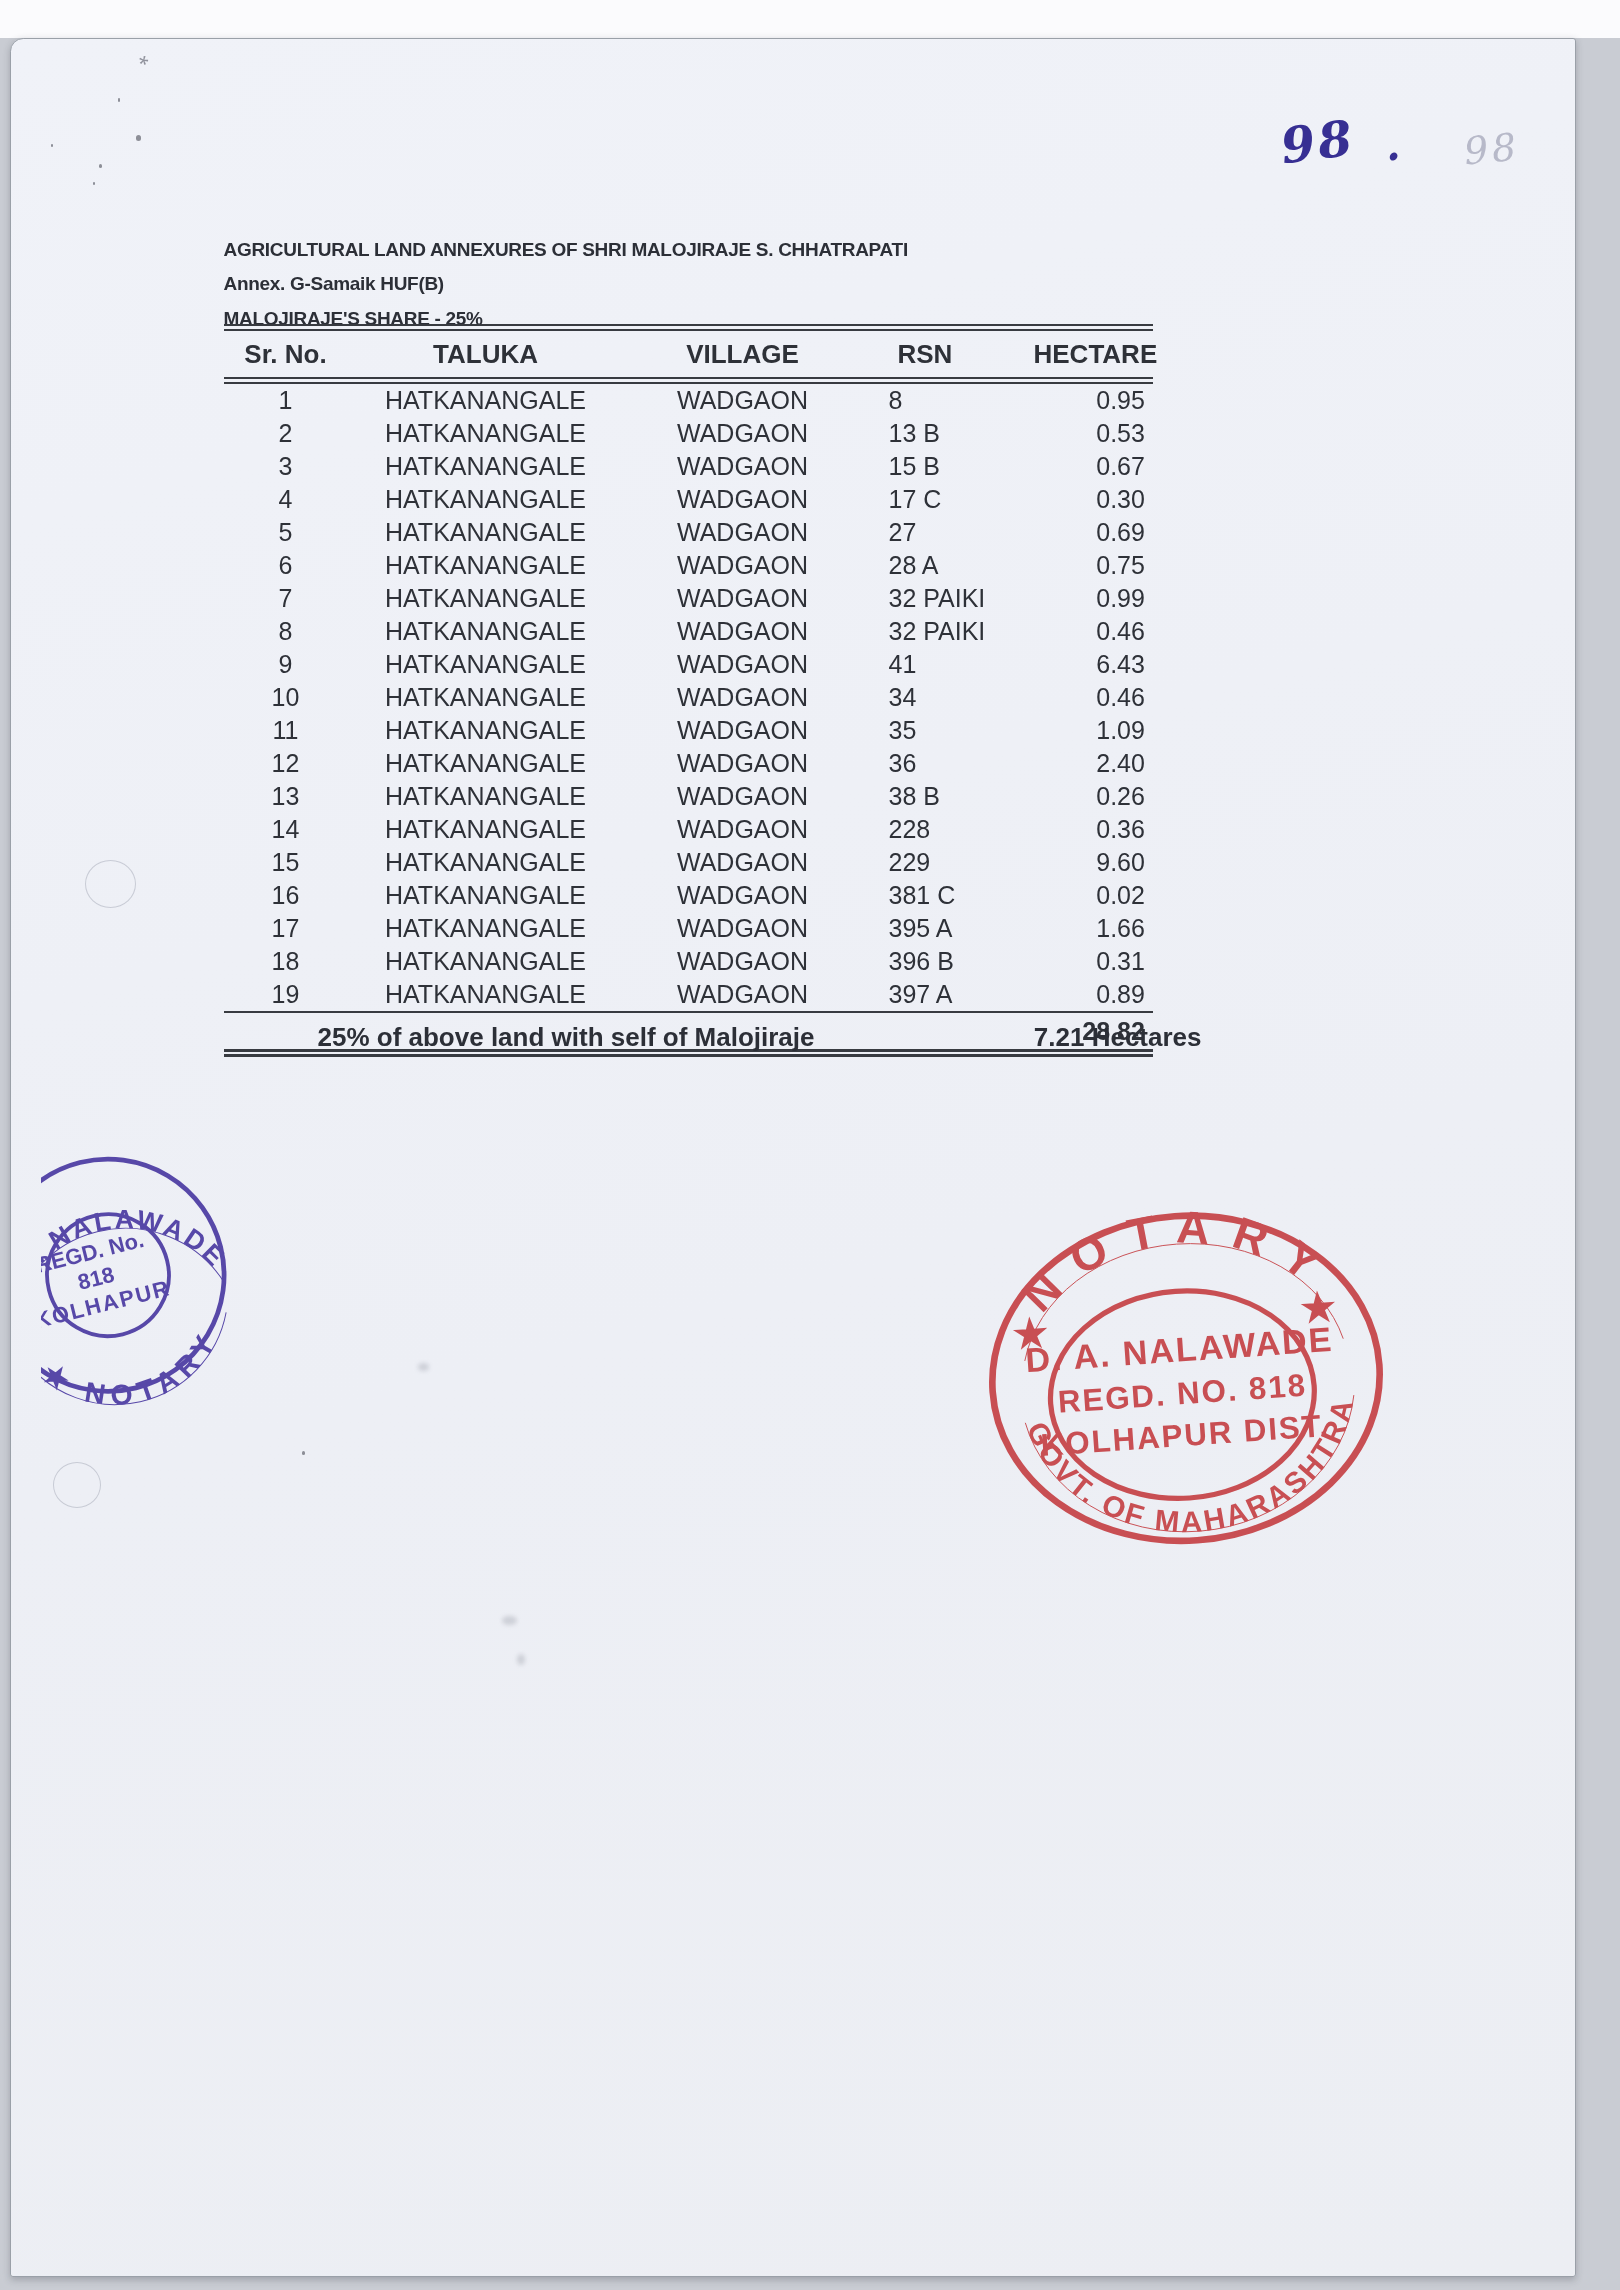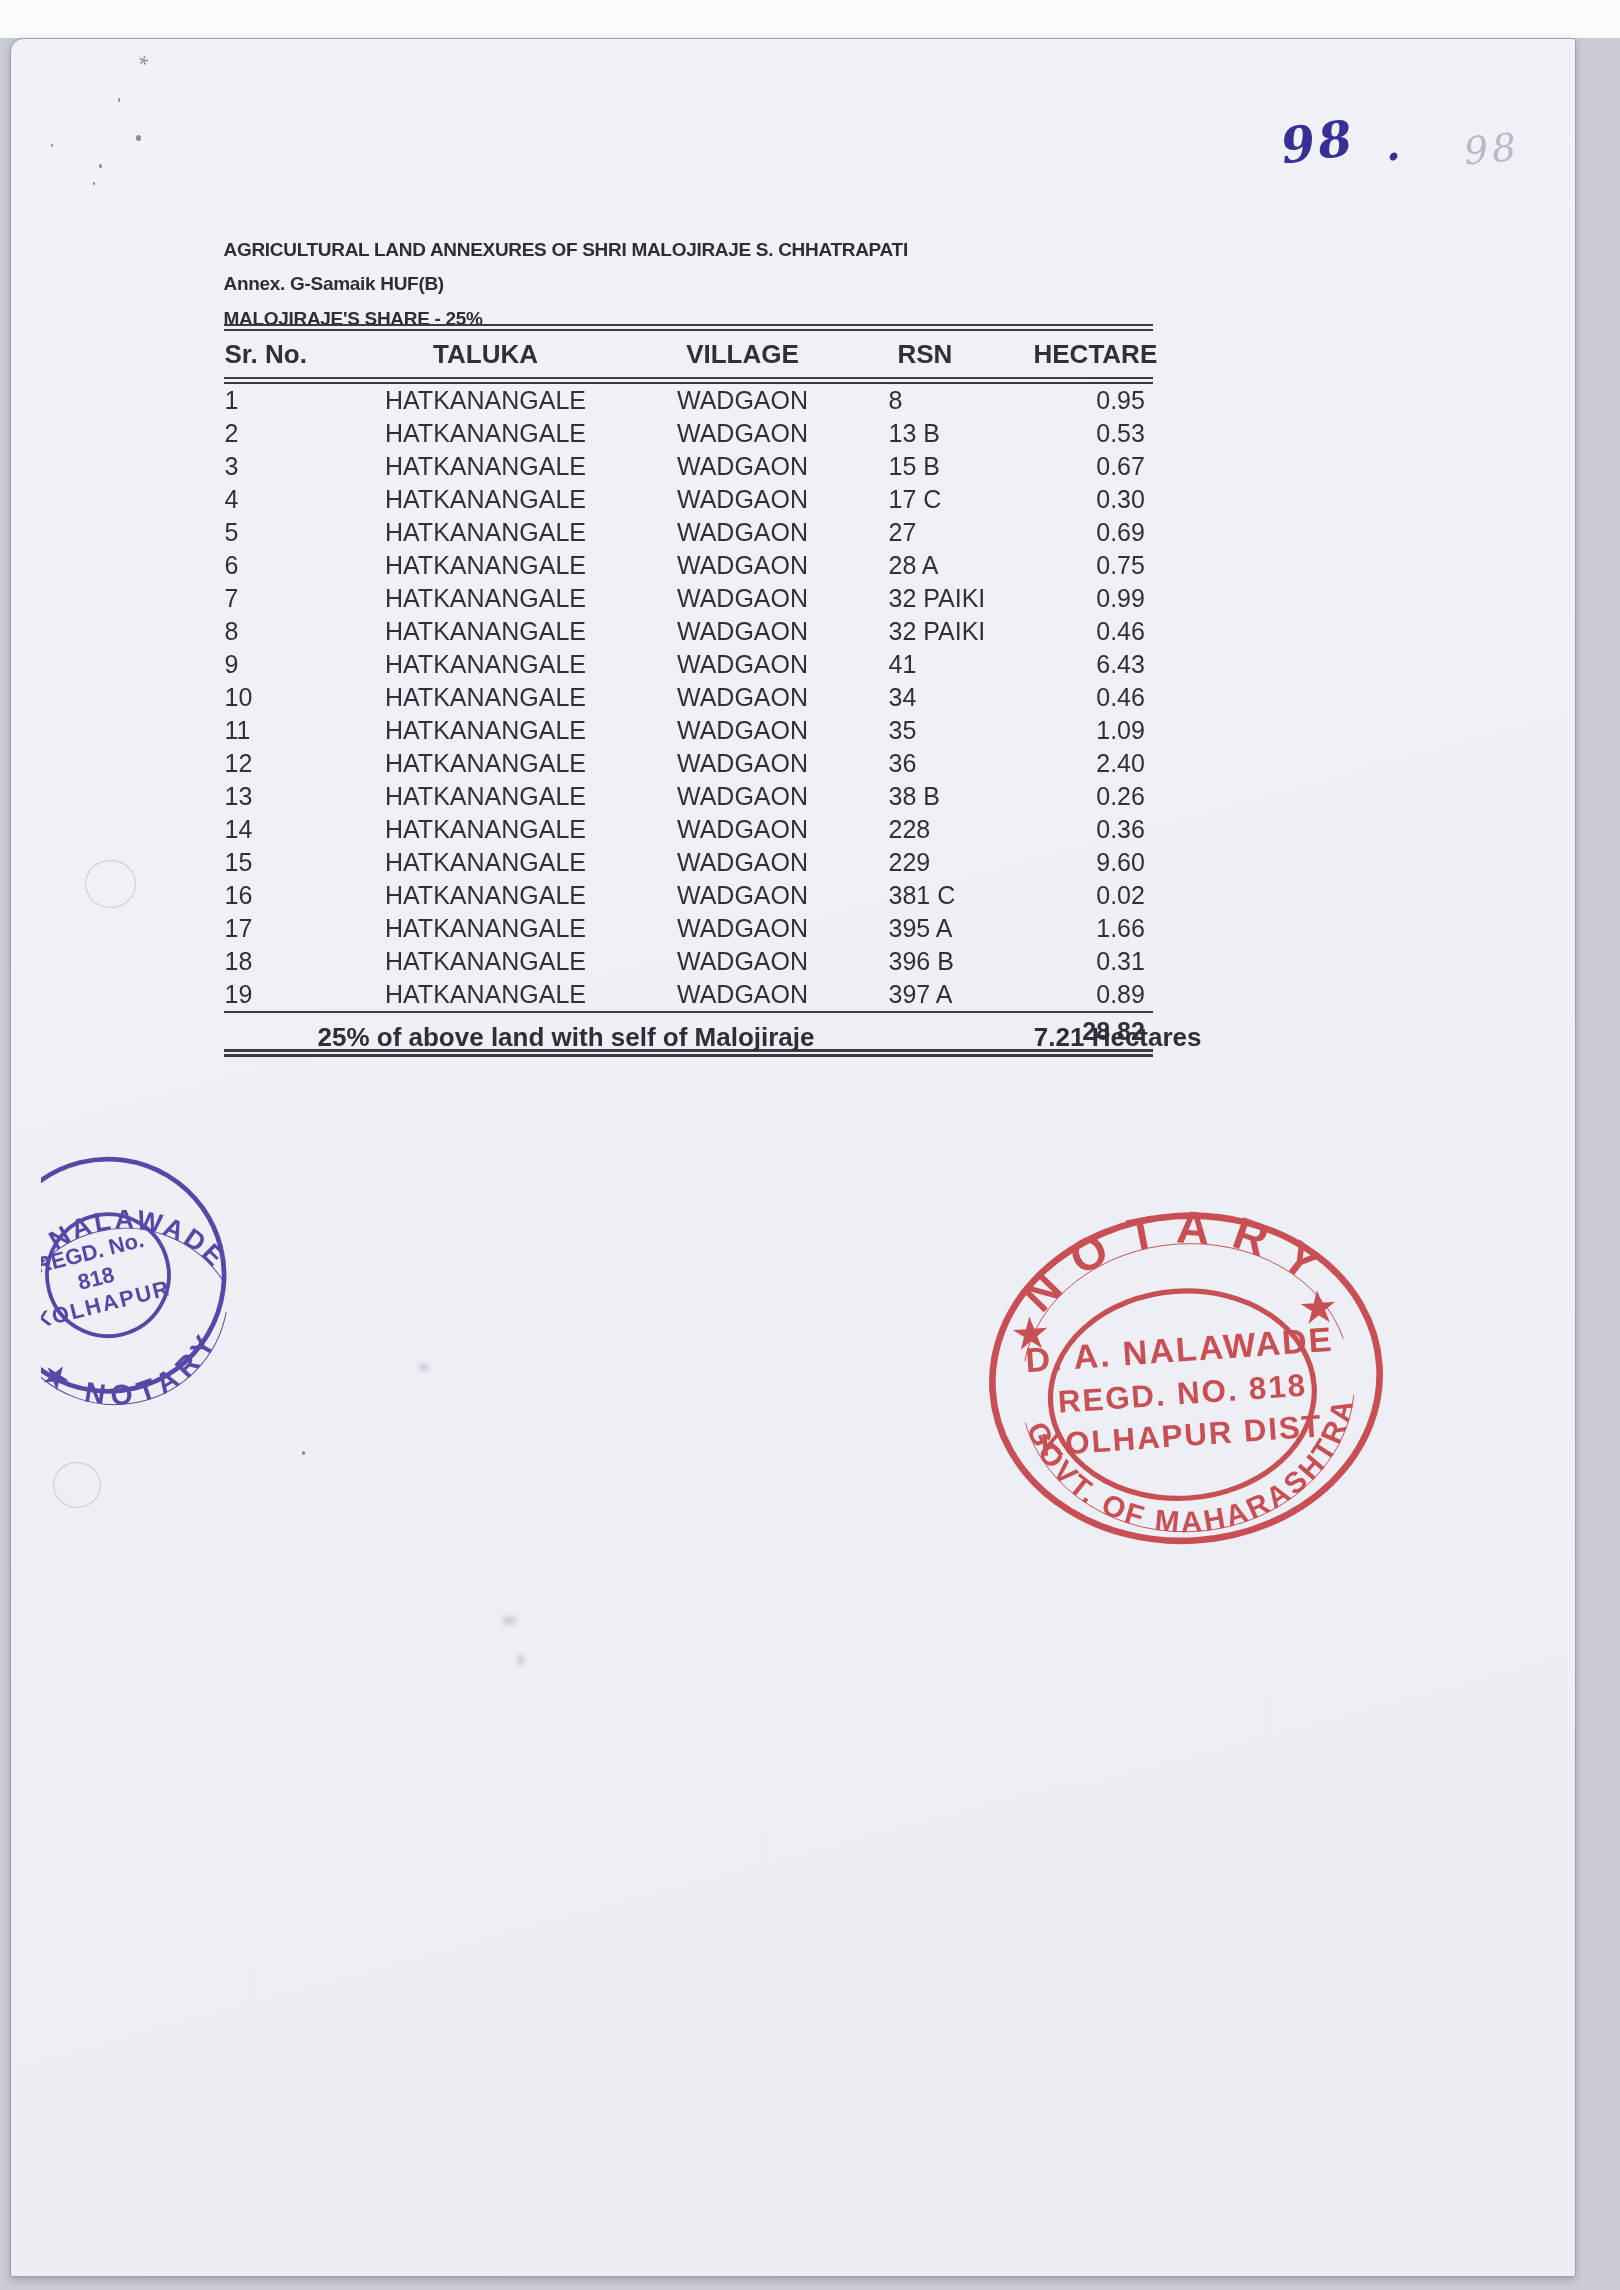--- a/index.html
+++ b/index.html
@@ -14,21 +14,21 @@
             font-size:19px;line-height:34px;white-space:nowrap;}
   .t-title{left:213px;top:194px;}
   .t-annex{left:213px;top:228px;}
   .t-share{left:213px;top:263px;}
 
   .land-table{position:absolute;left:213px;top:285px;width:928px;border-collapse:collapse;
               table-layout:fixed;color:#2e3138;font-size:25px;}
   .land-table th{font-weight:bold;font-size:26px;height:44px;
                  border-top:7.6px double #383b41;border-bottom:7.6px double #383b41;}
   .land-table td{height:31px;line-height:31px;font-weight:500;}
-  .c-sr{text-align:left;}
+  .c-sr{text-align:center;}
   .c-taluka{text-align:center;}
   .c-village{text-align:center;}
   .c-rsn{text-align:left;padding-left:27px;}
   th.c-rsn{padding-left:36px;}
   .c-hectare{text-align:right;padding-right:7.6px;}
   .land-table tbody tr:last-child td{border-bottom:2.9px solid #383b41;}
   .land-table tfoot td{height:34px;font-weight:bold;border-bottom:8.6px double #383b41;}
 
   .footer-line{position:absolute;left:213px;top:983px;width:978px;display:flex;
                color:#2c2f37;font-weight:bold;font-size:26px;white-space:nowrap;}

